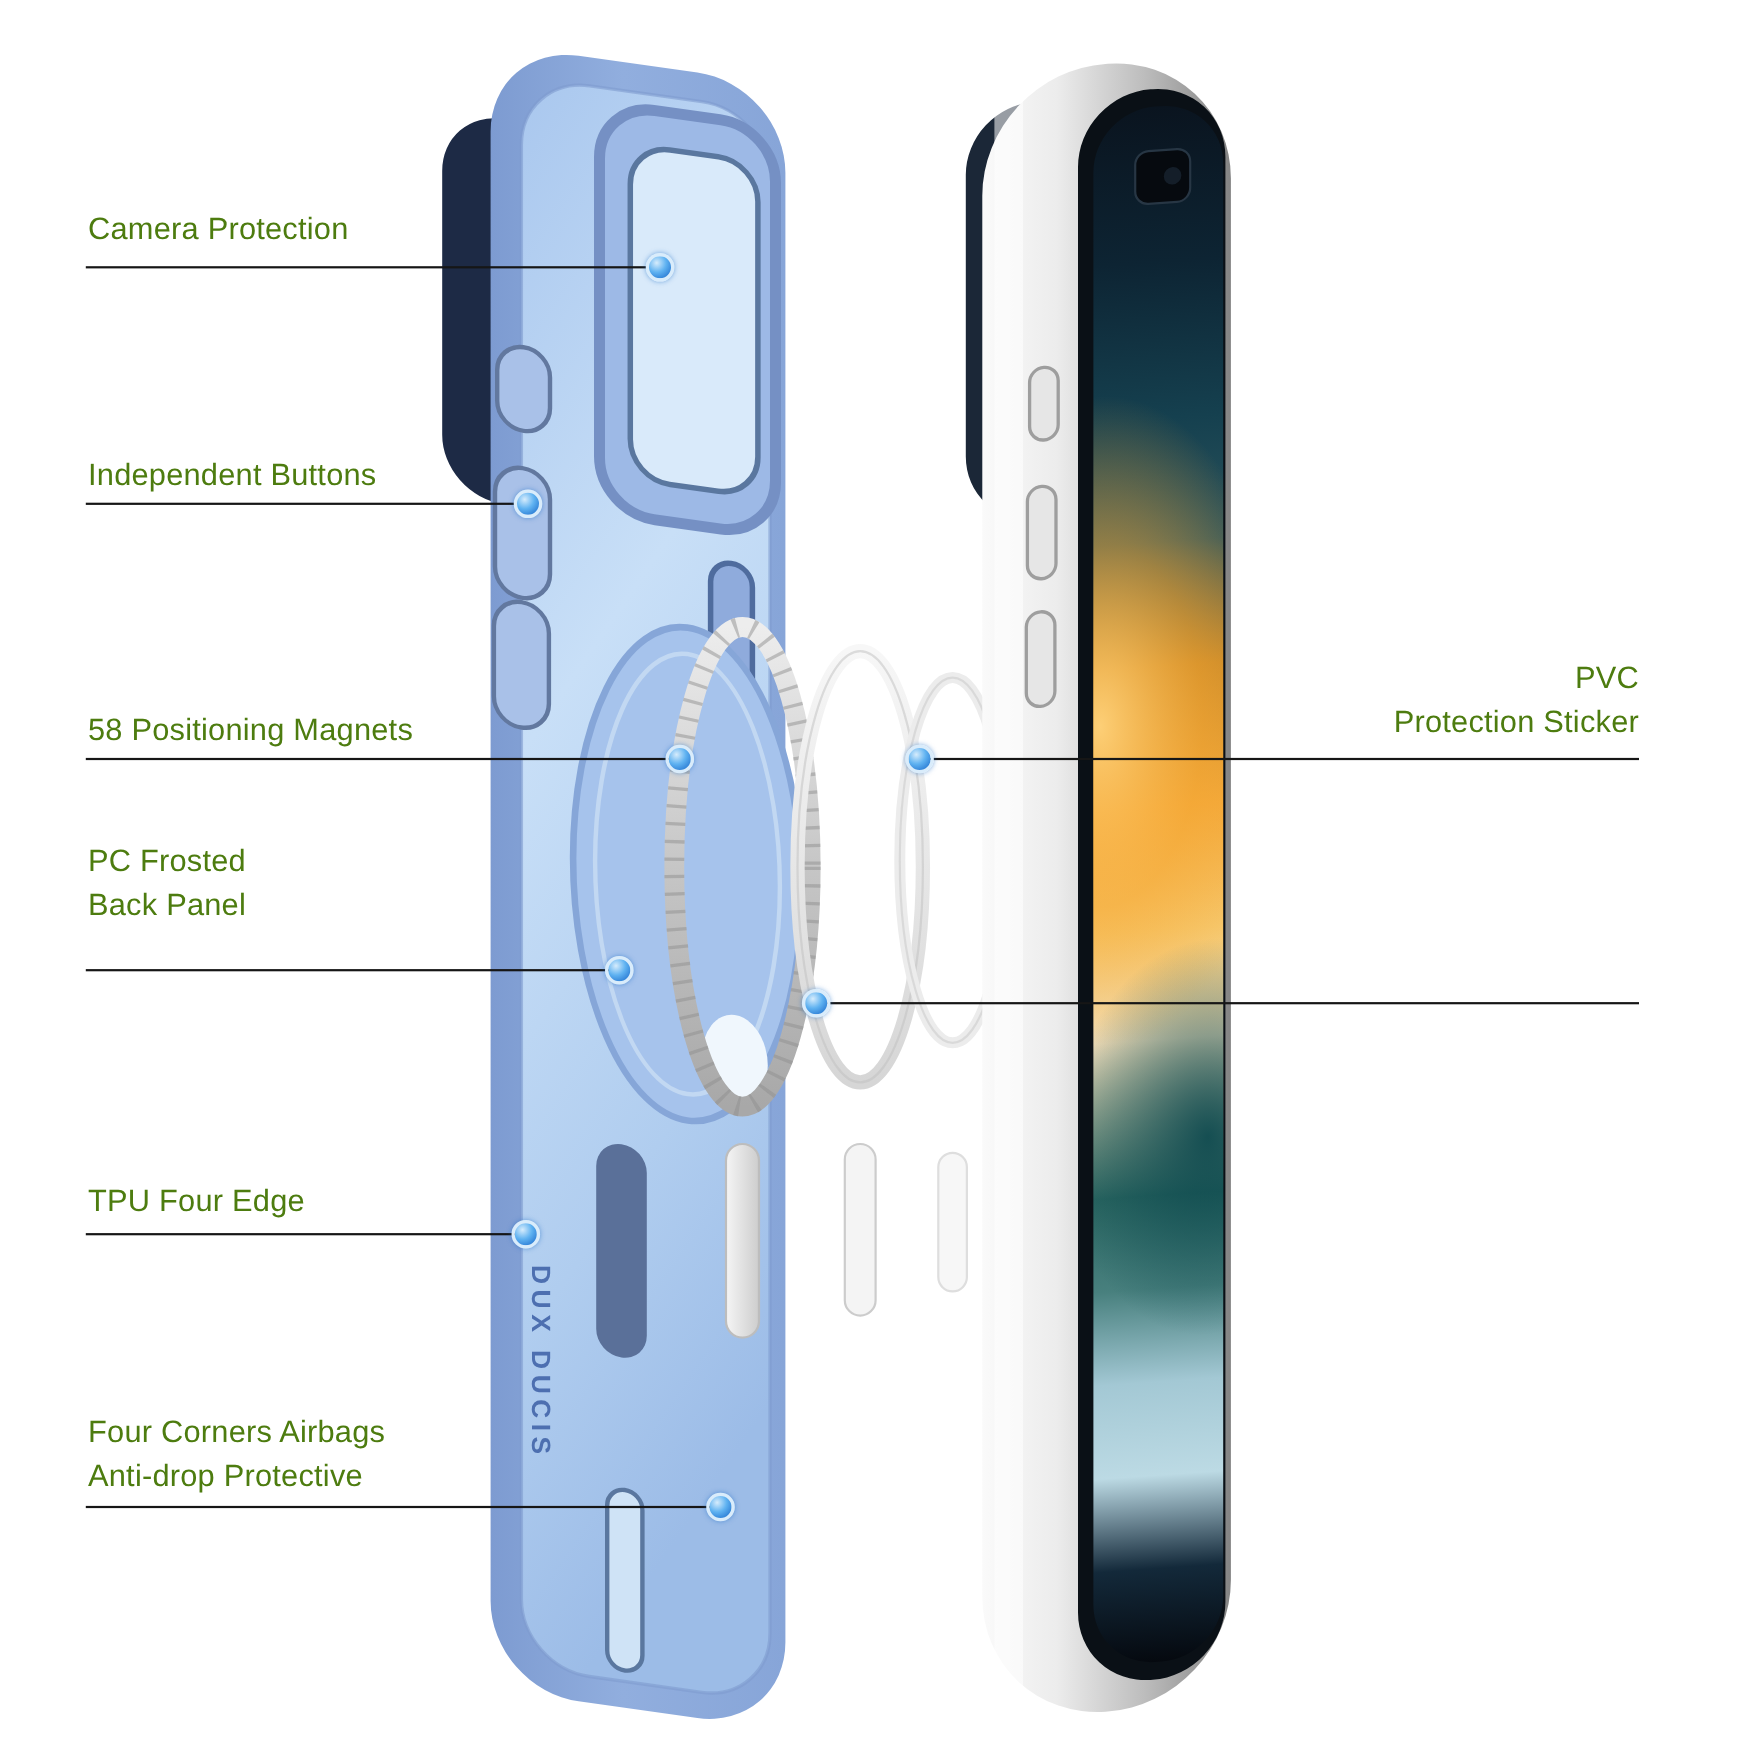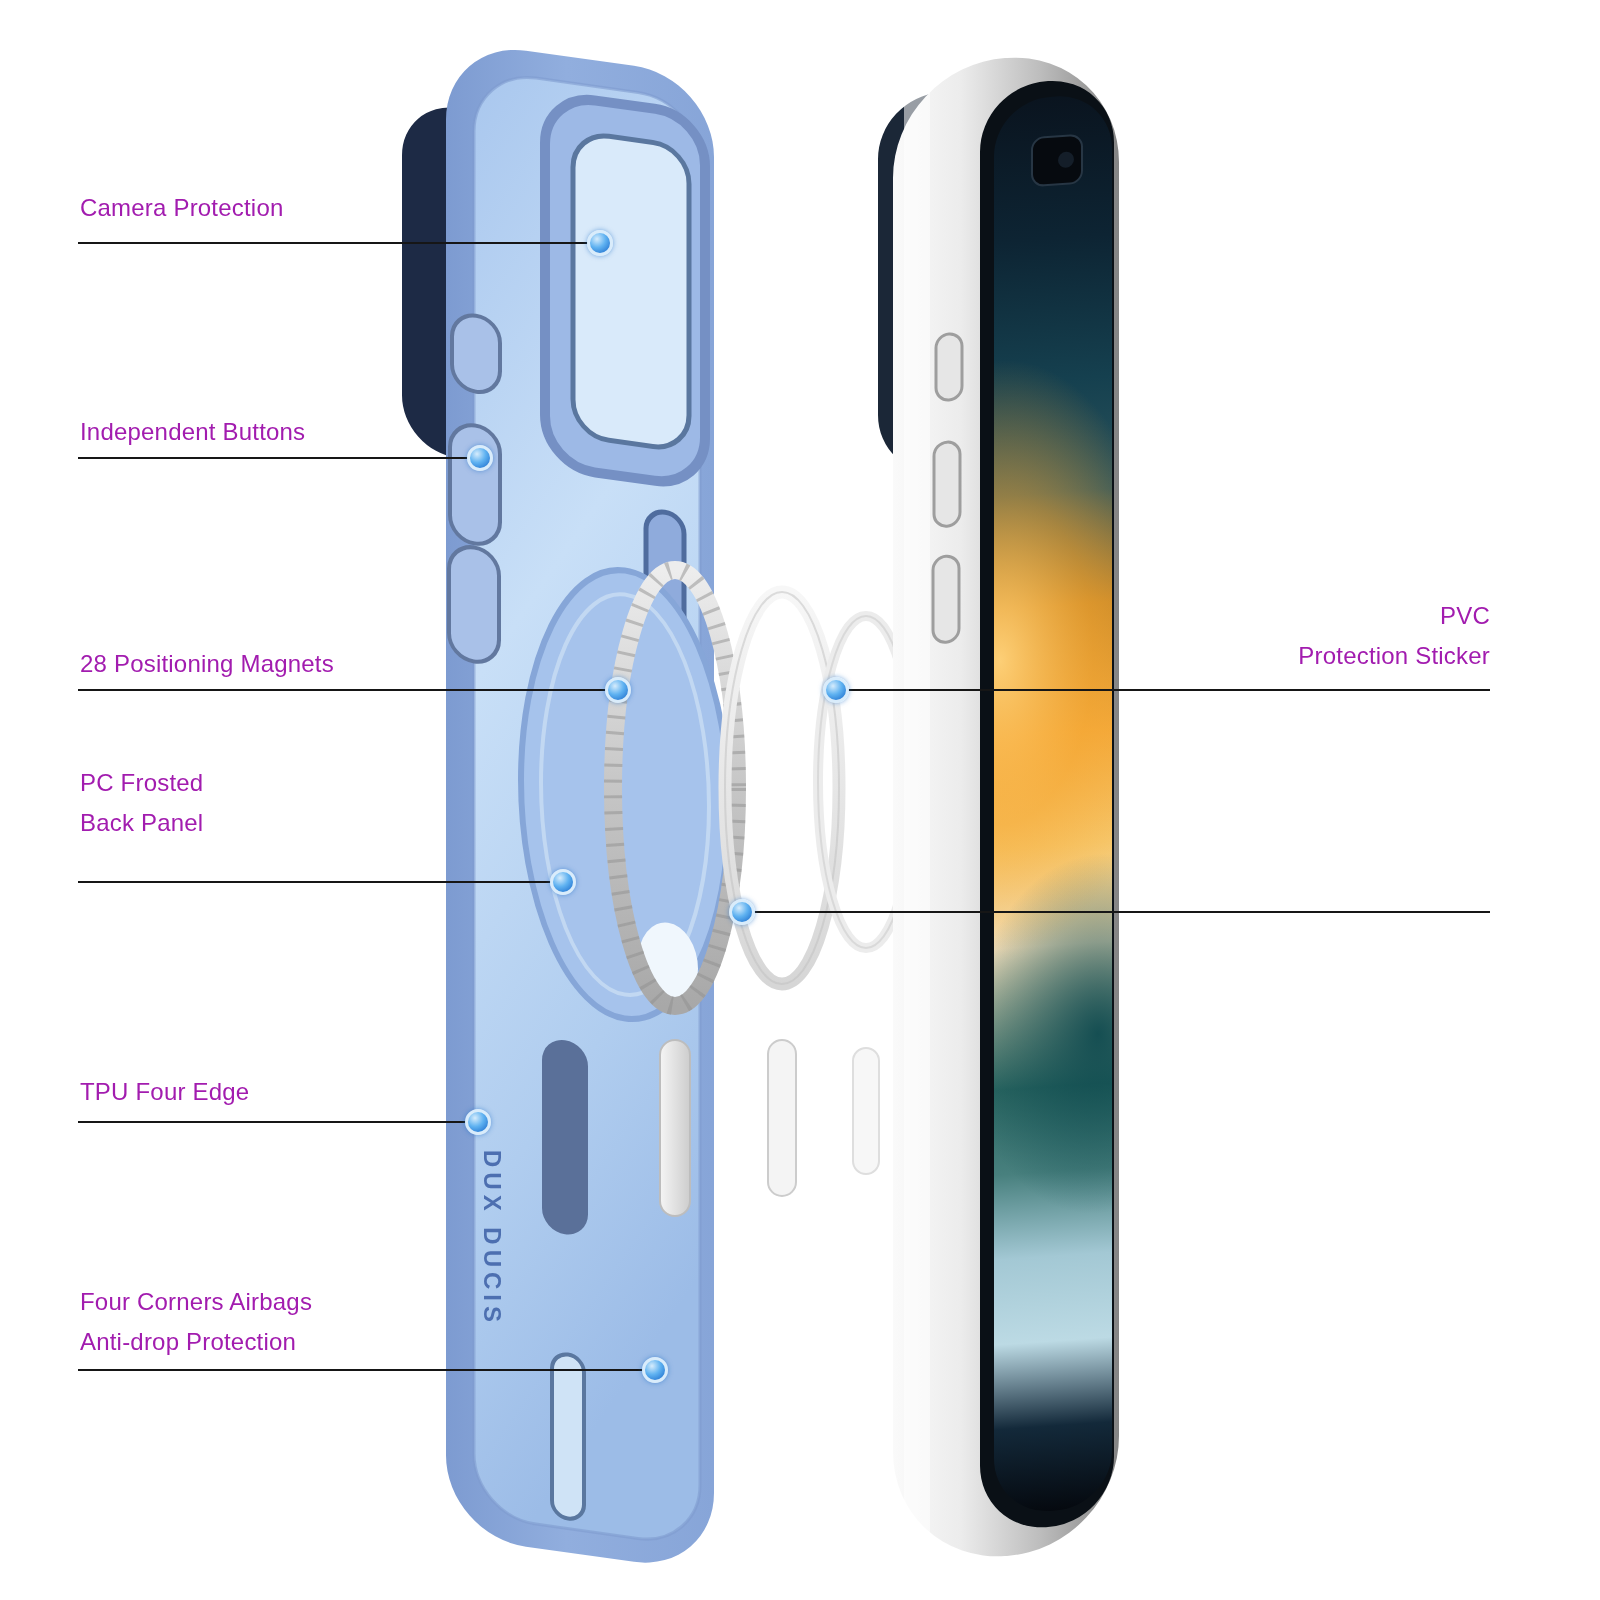--- a/index.html
+++ b/index.html
@@ -2,22 +2,22 @@
 <html><head>
 <meta charset="utf-8">
 <style>
   html,body{margin:0;padding:0;background:#ffffff;}
   .stage{
     position:relative;width:1600px;height:1600px;background:#ffffff;
     font-family:"Liberation Sans",sans-serif;overflow:hidden;
   }
   .art{position:absolute;left:0;top:0;}
   .callout-label{
-    position:absolute;font-size:24px;line-height:40px;font-weight:500;
-    color:#a21caf;white-space:pre-line;letter-spacing:.2px;
+    position:absolute;font-size:28px;line-height:40px;font-weight:500;
+    color:#4d7c0f;white-space:pre-line;letter-spacing:.2px;
   }
   .callout-label.right{text-align:right;}
   .callout-line{
     position:absolute;height:0;border-top:2px solid #161616;
   }
   .callout-dot{
     position:absolute;width:26px;height:26px;box-sizing:border-box;border-radius:50%;
     background:radial-gradient(circle at 35% 30%, #d6ecfc 0%, #5fb2f1 45%, #1565c8 100%);
     border:3px solid #d9ecfb;
     box-shadow:0 0 5px rgba(26,108,198,.55);
@@ -144,35 +144,35 @@
   </svg>
 
   <div class="callout-label" style="left:80px;top:188px">Camera Protection</div>
   <div class="callout-line" style="left:78px;top:242px;width:522px"></div>
   <div class="callout-dot" style="left:587px;top:230px"></div>
 
   <div class="callout-label" style="left:80px;top:412px">Independent Buttons</div>
   <div class="callout-line" style="left:78px;top:457px;width:404px"></div>
   <div class="callout-dot" style="left:467px;top:445px"></div>
 
-  <div class="callout-label" style="left:80px;top:644px">28 Positioning Magnets</div>
+  <div class="callout-label" style="left:80px;top:644px">58 Positioning Magnets</div>
   <div class="callout-line" style="left:78px;top:689px;width:542px"></div>
   <div class="callout-dot" style="left:605px;top:677px"></div>
 
   <div class="callout-label" style="left:80px;top:763px">PC Frosted
 Back Panel</div>
   <div class="callout-line" style="left:78px;top:881px;width:487px"></div>
   <div class="callout-dot" style="left:550px;top:869px"></div>
 
   <div class="callout-label" style="left:80px;top:1072px">TPU Four Edge</div>
   <div class="callout-line" style="left:78px;top:1121px;width:402px"></div>
   <div class="callout-dot" style="left:465px;top:1109px"></div>
 
   <div class="callout-label" style="left:80px;top:1282px">Four Corners Airbags
-Anti-drop Protection</div>
+Anti-drop Protective</div>
   <div class="callout-line" style="left:78px;top:1369px;width:579px"></div>
   <div class="callout-dot" style="left:642px;top:1357px"></div>
 
   <div class="callout-label right" style="right:110px;top:596px">PVC
 Protection Sticker</div>
   <div class="callout-line" style="left:836px;top:689px;width:654px"></div>
   <div class="callout-dot" style="left:823px;top:677px"></div>
 
   <div class="callout-line" style="left:742px;top:911px;width:748px"></div>
   <div class="callout-dot" style="left:729px;top:899px"></div>

